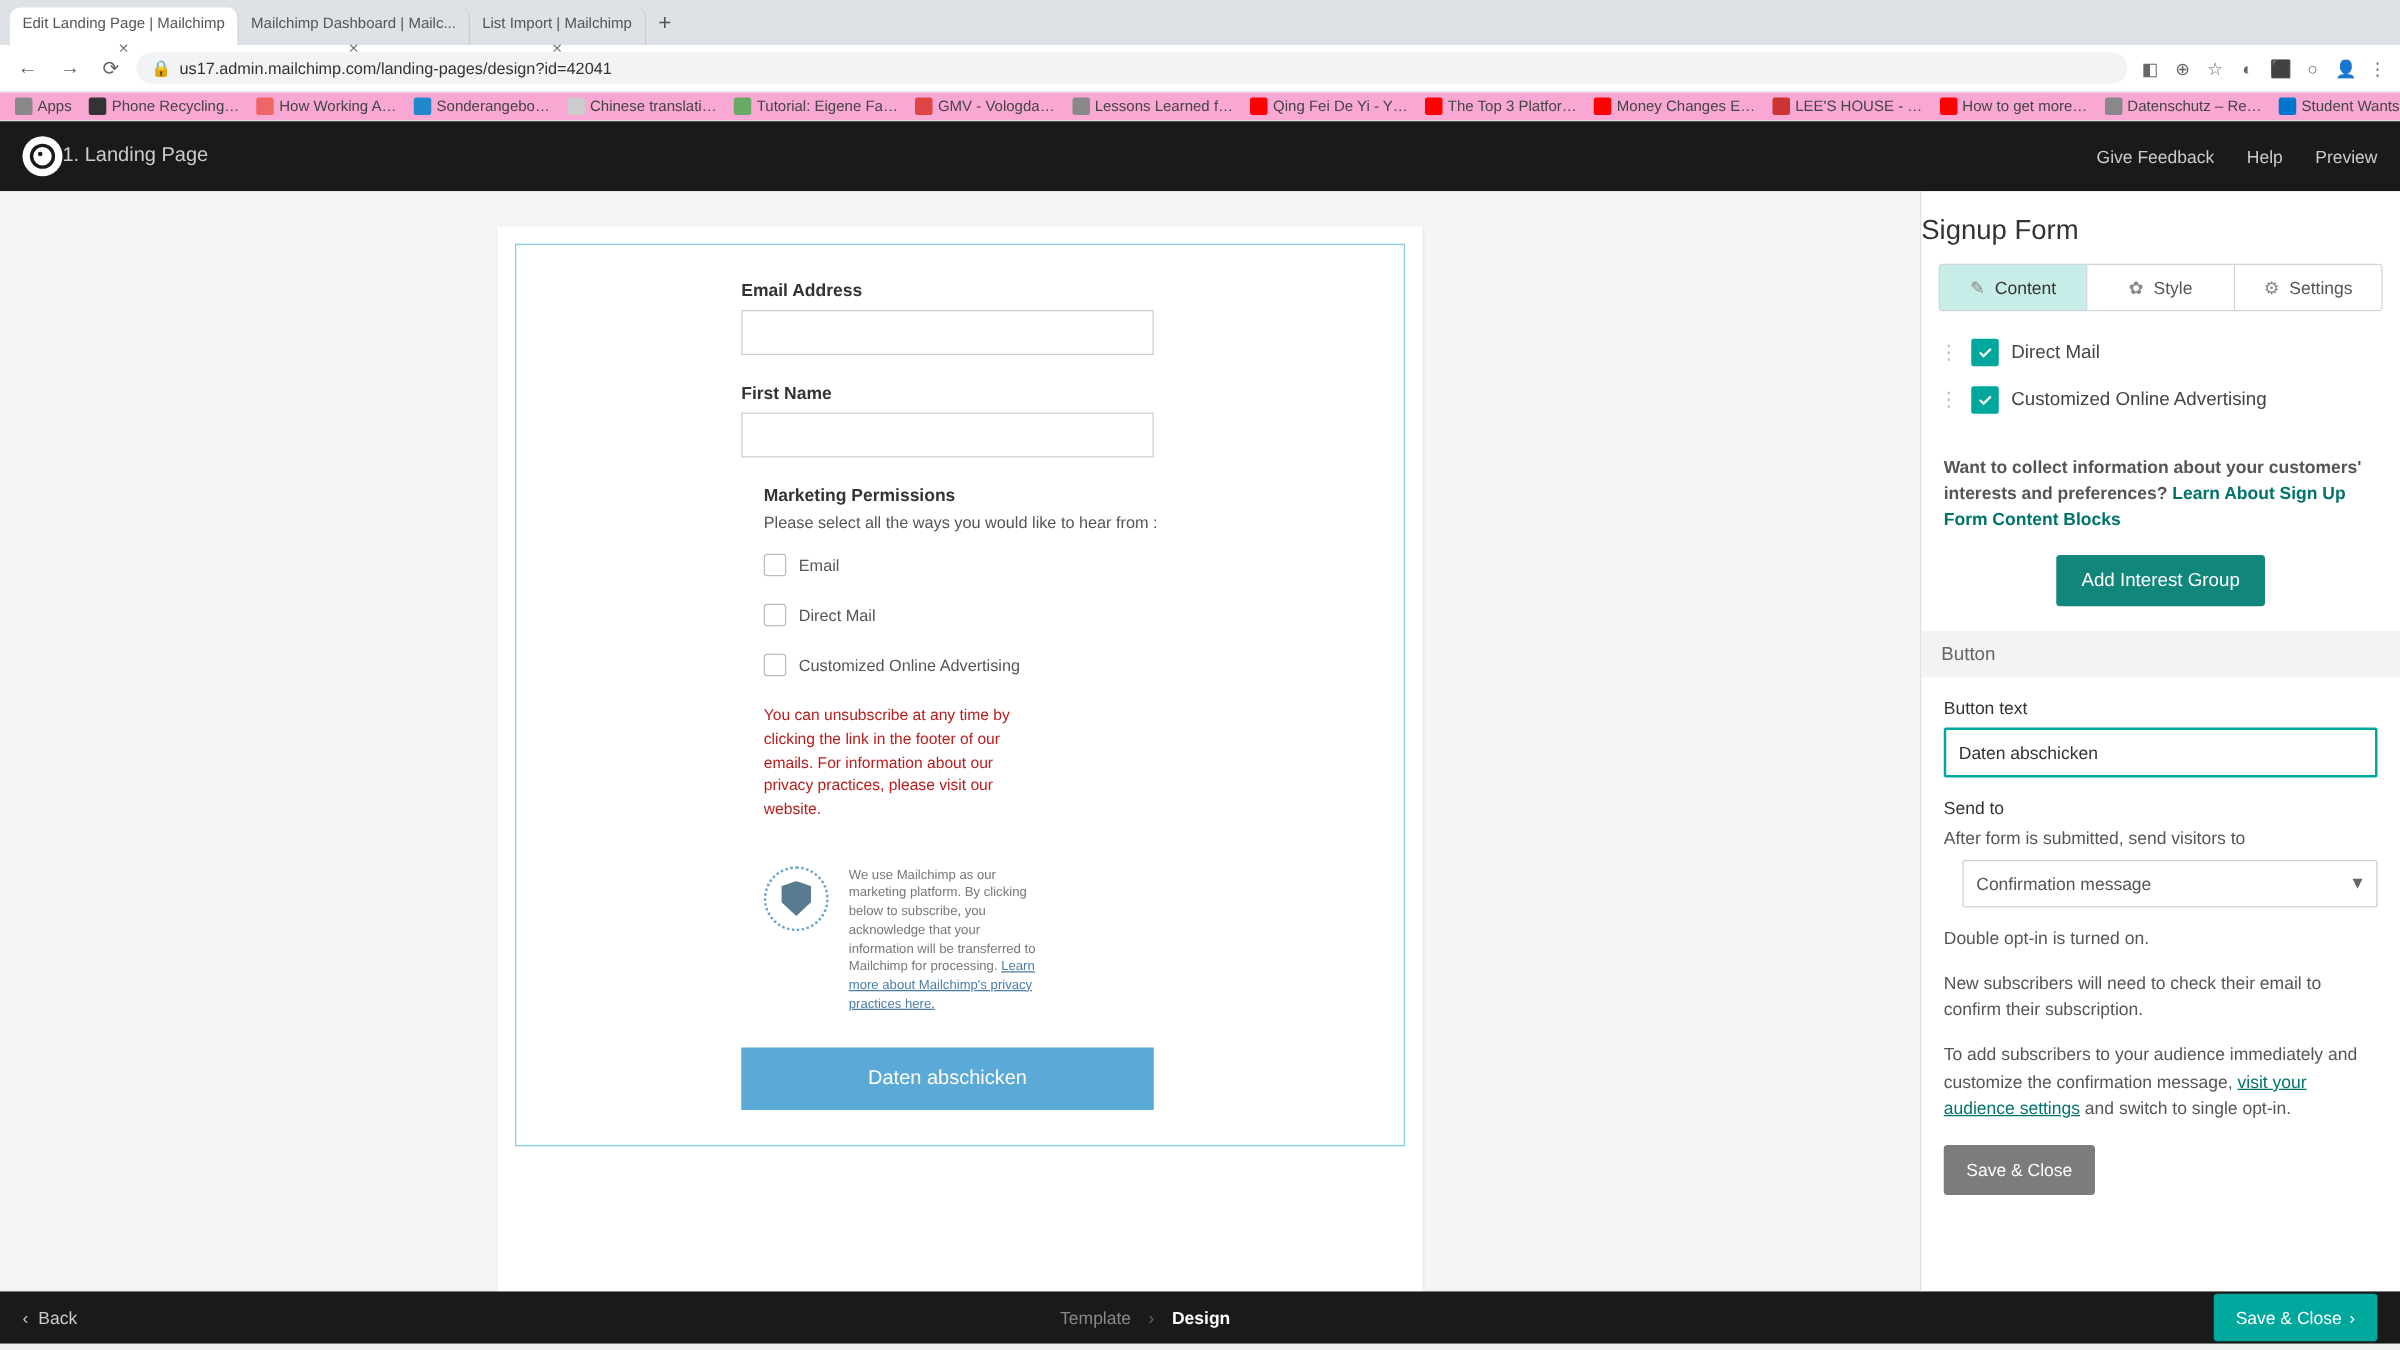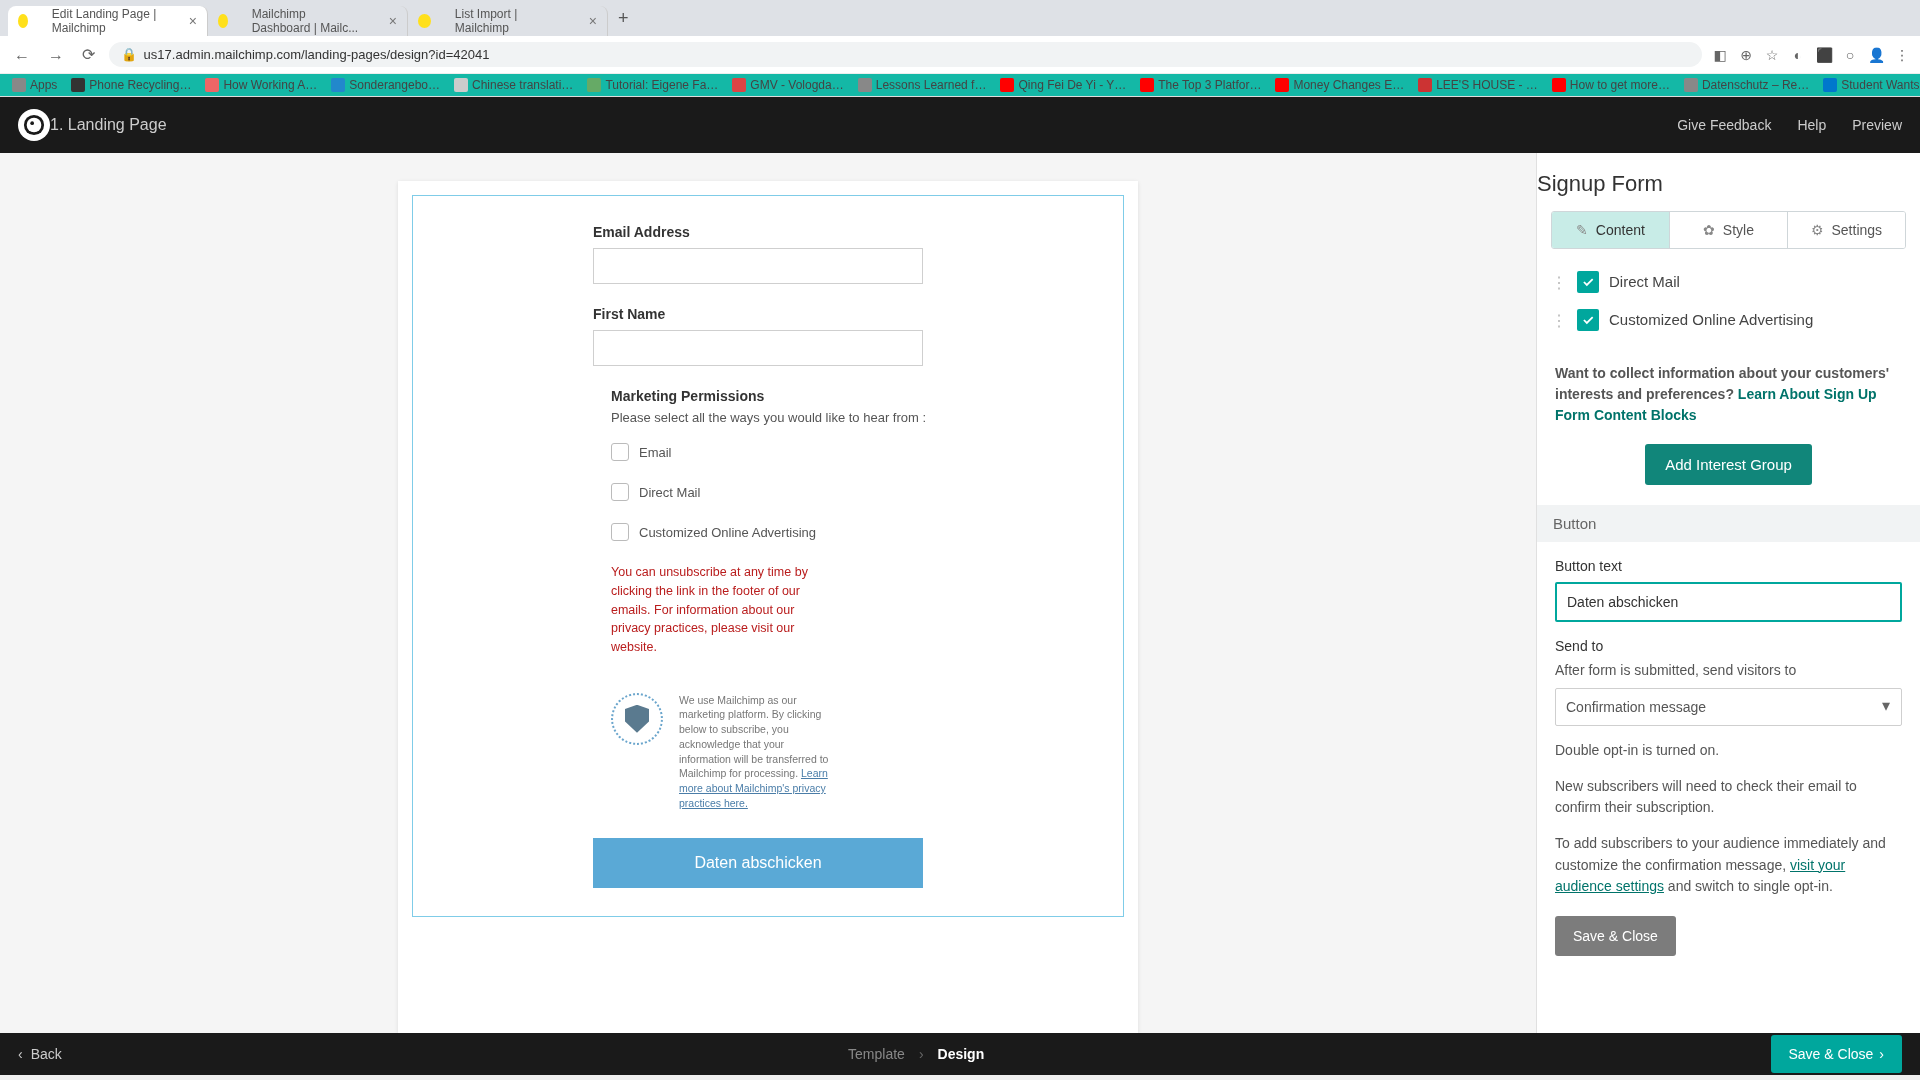--- a/index.html
+++ b/index.html
@@ -1,32 +1,32 @@
 <!DOCTYPE html>
 <html><head>
 <meta charset="utf-8">
 <style>
 * { margin: 0; padding: 0; box-sizing: border-box; font-family: -apple-system, BlinkMacSystemFont, "Segoe UI", Helvetica, Arial, sans-serif; }
 body { background: #f0f0f0; overflow: hidden; }
 
 
 .browser-chrome { background: #fff; border-bottom: 1px solid #ddd; }
 .tab-bar { display: flex; align-items: center; background: #dee1e6; height: 36px; padding-left: 8px; }
-.tab { display: flex; align-items: center; background: #fff; border-radius: 8px 8px 0 0; padding: 0 10px; height: 30px; margin-top: 6px; font-size: 12px; color: #555; max-width: 200px; gap: 24px; border-right: 1px solid #ccc; }
+.tab { display: flex; align-items: center; background: #fff; border-radius: 8px 8px 0 0; padding: 0 10px; height: 30px; margin-top: 6px; font-size: 12px; color: #555; max-width: 200px; gap: 5px; border-right: 1px solid #ccc; flex-direction: column; }
 .tab.inactive { background: transparent; }
 .tab-favicon { width: 14px; height: 14px; background: #ffe01b; border-radius: 50%; display: inline-block; }
 .tab-close { color: #777; font-size: 14px; }
 .tab-add { padding: 0 10px; color: #555; font-size: 18px; }
 .addr-bar { display: flex; align-items: center; padding: 6px 10px; gap: 10px; background: #fff; }
 .nav-icon { color: #666; font-size: 16px; padding: 0 4px; }
 .url-box { flex: 1; background: #f1f3f4; border-radius: 14px; padding: 5px 12px; font-size: 13px; color: #333; display: flex; align-items: center; gap: 6px; }
 .lock { color: #666; }
 .ext-icons { display: flex; gap: 10px; color: #666; font-size: 14px; }
 .ext-icons span { width: 16px; text-align: center; }
-.bookmarks { display: flex; align-items: center; gap: 14px; padding: 4px 12px; background: #14b8a6; font-size: 12px; color: #444; overflow: hidden; border-top: 1px solid #eee; }
+.bookmarks { display: flex; align-items: center; gap: 14px; padding: 4px 12px; background: #f9a8d4; font-size: 12px; color: #444; overflow: hidden; border-top: 1px solid #eee; }
 .bookmark { display: flex; align-items: center; gap: 4px; white-space: nowrap; }
 .bm-ico { width: 14px; height: 14px; border-radius: 2px; display: inline-block; }
 
 
 .app-header { background: #1a1a1a; color: #ccc; display: flex; align-items: center; justify-content: space-between; padding: 0 18px; height: 56px; }
 .app-header-left { display: flex; align-items: center; }
 .mc-logo { width: 32px; height: 32px; background: #fff; border-radius: 50%; display: flex; align-items: center; justify-content: center; }
 .mc-logo svg { width: 22px; height: 22px; }
 .app-header-right { display: flex; gap: 26px; font-size: 14px; }
 .app-header-right span { cursor: pointer; }
@@ -67,21 +67,21 @@
 .sb-row-label { font-size: 15px; color: #444; line-height: 1.3; }
 .sb-info { padding: 24px 18px 14px; font-size: 14px; color: #555; line-height: 1.5; font-weight: bold; }
 .sb-info a { color: #00736a; text-decoration: none; }
 .add-grp { display: block; margin: 4px auto 20px; background: #11867a; color: #fff; border: none; padding: 12px 20px; font-size: 15px; border-radius: 3px; }
 .sb-sec-head { background: #f1f3f4; padding: 10px 16px; font-size: 15px; color: #666; }
 .sb-field { padding: 16px 18px 0; }
 .sb-field-label { font-weight: 400; font-size: 14px; color: #333; margin-bottom: 8px; }
 .sb-input { width: 100%; border: 2px solid #00a79d; padding: 10px; font-size: 14px; color: #333; border-radius: 2px; }
 .sb-sub { font-size: 14px; color: #555; margin-top: 6px; }
 .sb-select { width: 100%; border: 1px solid #cfcfcf; padding: 10px; font-size: 14px; color: #555; margin-top: 10px; border-radius: 2px; background: #fff; appearance: none; position: relative; }
-.select-wrap { position: relative; }
+.select-wrap { position: relative; margin-left: 15px; }
 .select-wrap::after { content: "▾"; position: absolute; right: 12px; top: 50%; transform: translateY(-30%); color: #666; pointer-events: none; }
 .sb-para { padding: 14px 18px 0; font-size: 14px; color: #555; line-height: 1.55; }
 .sb-para a { color: #00736a; text-decoration: underline; }
 .save-close-sb { margin: 18px; background: #7c7c7c; color: #fff; border: none; padding: 12px 18px; font-size: 14px; border-radius: 3px; }
 
 
 .footer-bar { background: #1a1a1a; color: #ccc; display: flex; align-items: center; justify-content: space-between; padding: 0 18px; height: 42px; }
 .foot-left { display: flex; align-items: center; gap: 8px; font-size: 14px; }
 .foot-center { display: flex; align-items: center; gap: 14px; font-size: 14px; }
 .foot-center .active-step { color: #fff; font-weight: 600; }

